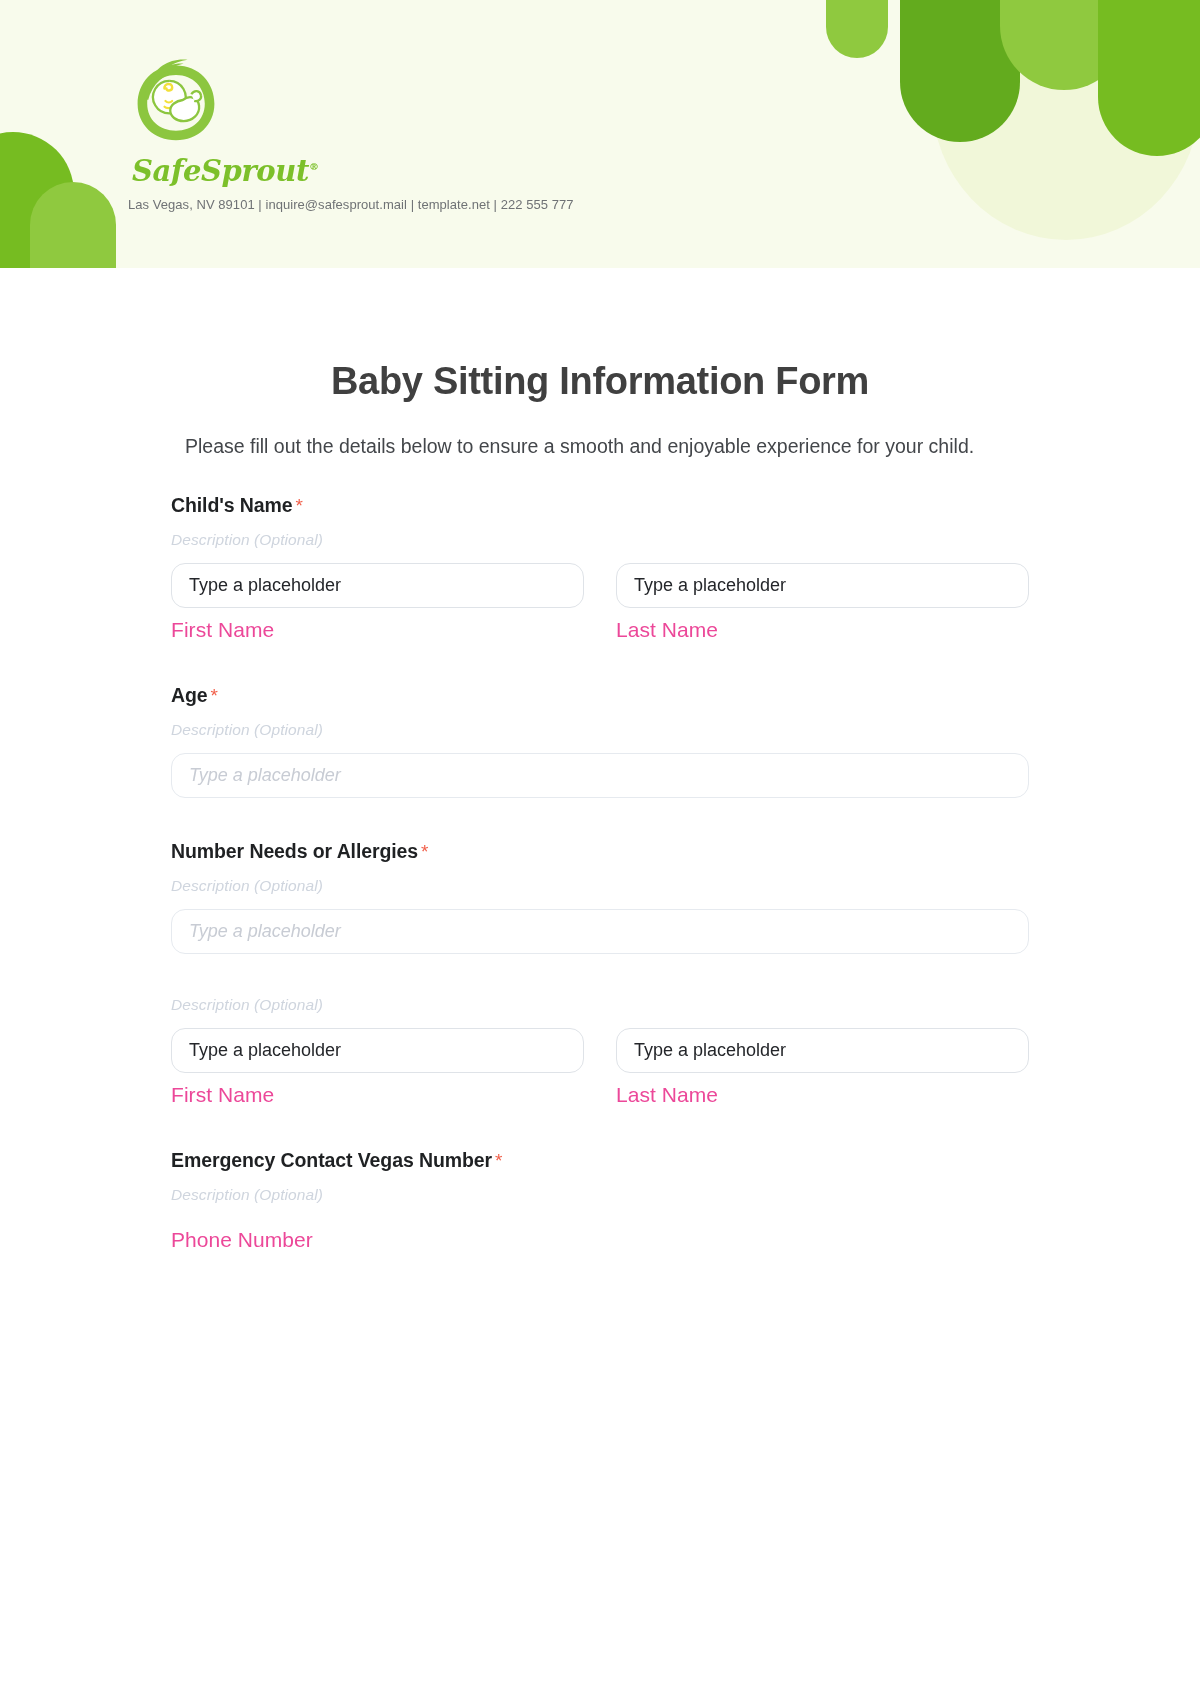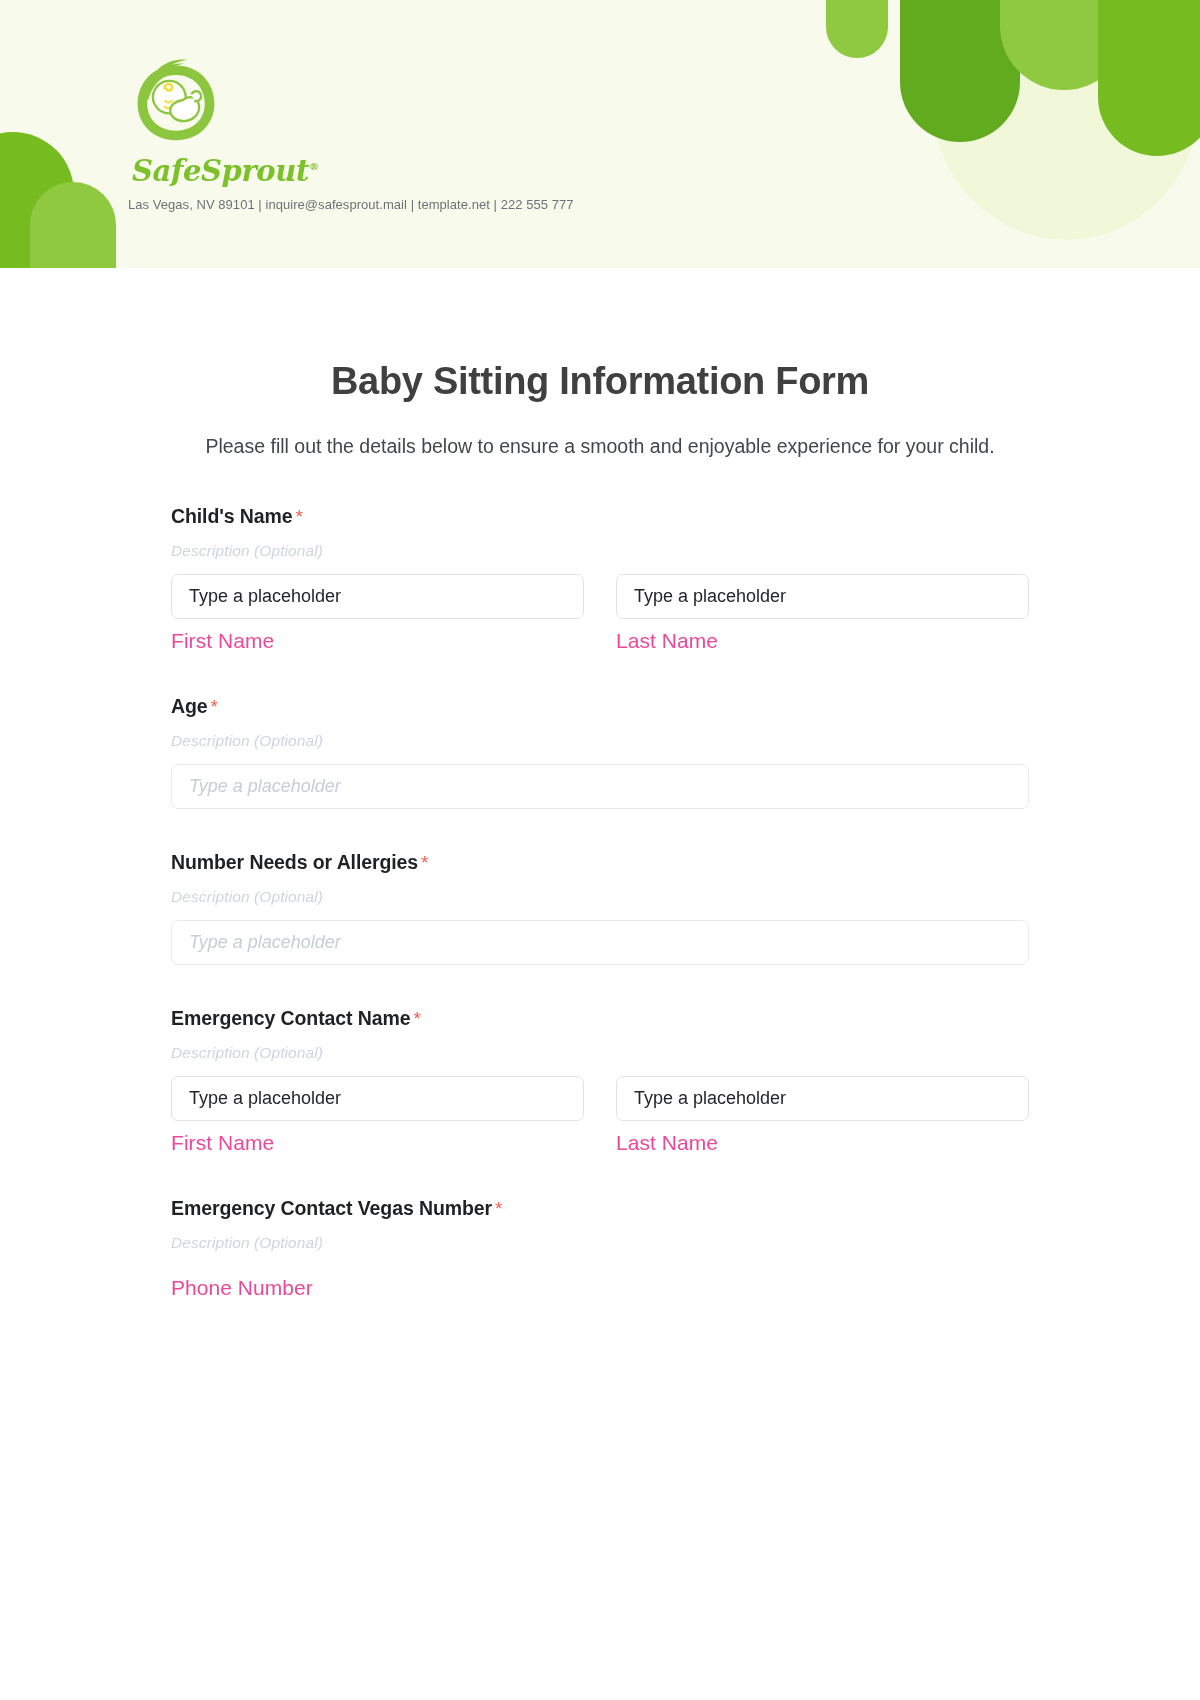--- a/index.html
+++ b/index.html
@@ -128,34 +128,34 @@
     text-align: center;
     font-size: 38px;
     font-weight: bold;
     color: #404040;
     letter-spacing: -0.3px;
   }
 
   .form-subtitle {
     margin: 26px auto 0;
     width: 830px;
-    text-align: center;
+    text-align: left;
     font-size: 19.5px;
     line-height: 35px;
     color: #43464a;
   }
 
   .fields {
     margin: 0 auto;
     padding-top: 30px;
     width: 858px;
   }
 
   .field { margin-top: 42px; }
-  .field:first-child { margin-top: 11px; }
+  .field:first-child { margin-top: 0; }
 
   .field-label {
     font-size: 19.5px;
     font-weight: bold;
     color: #1f2123;
     letter-spacing: -0.1px;
   }
   .req {
     color: #f1604b;
     font-weight: normal;
@@ -175,21 +175,21 @@
     margin-top: 14px;
     display: flex;
     gap: 32px;
   }
   .col { flex: 1; min-width: 0; }
 
   .text-input {
     width: 100%;
     height: 45px;
     border: 1px solid #dfe3e8;
-    border-radius: 7px;
+    border-radius: 14px;
     background: #ffffff;
     padding: 0 17px;
     font-family: "Liberation Sans", sans-serif;
     font-size: 18px;
     color: #24262a;
     outline: none;
     display: block;
   }
   .text-input.ghost {
     color: #c8ccd4;
@@ -281,21 +281,20 @@
       <div class="field-label"><span>Number Needs or Allergies</span><span class="req">*</span></div>
       <div class="field-desc">Description (Optional)</div>
       <div class="inputs-row">
         <div class="col">
           <input class="text-input ghost" type="text" placeholder="Type a placeholder" style="">
         </div>
       </div>
     </div>
 
     <div class="field">
-      <div class="field-label"><span>Emergency Contact Name</span><span class="req">*</span></div>
       <div class="field-desc">Description (Optional)</div>
       <div class="inputs-row">
         <div class="col">
           <input class="text-input" type="text" value="Type a placeholder" style="">
           <div class="sub-label">First Name</div>
         </div>
         <div class="col">
           <input class="text-input" type="text" value="Type a placeholder" style="">
           <div class="sub-label">Last Name</div>
         </div>

